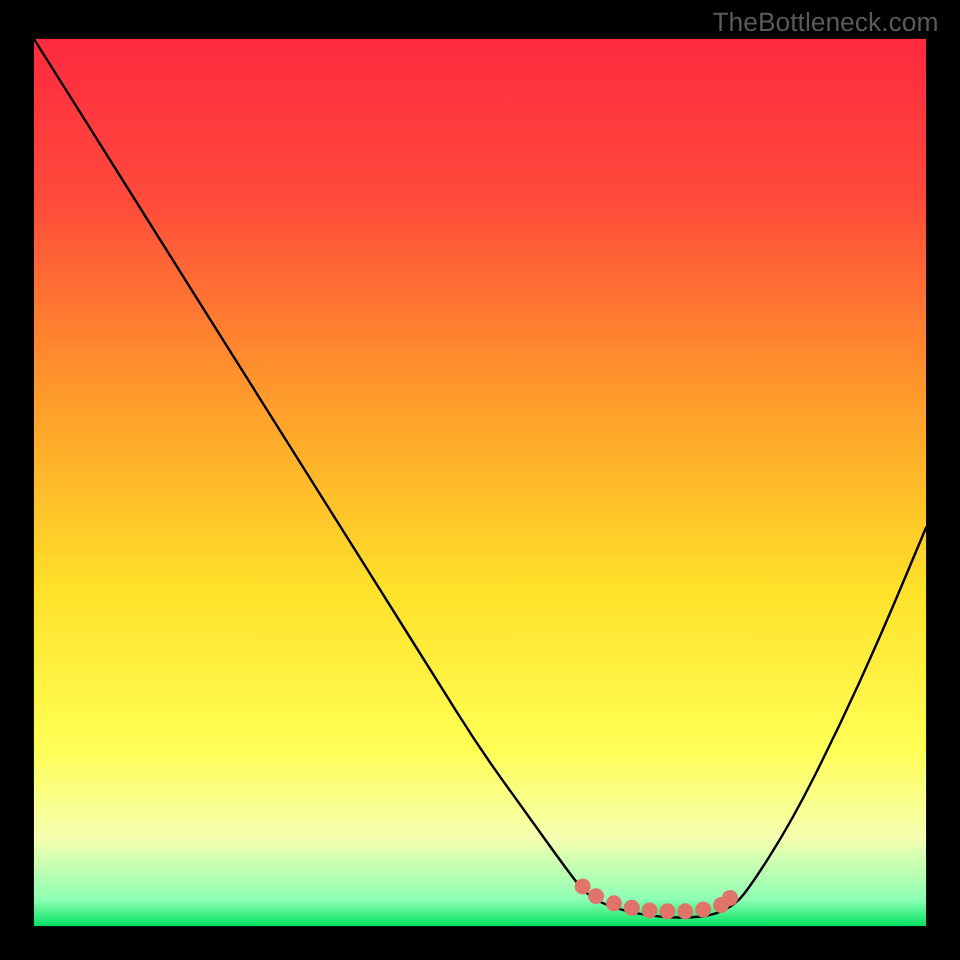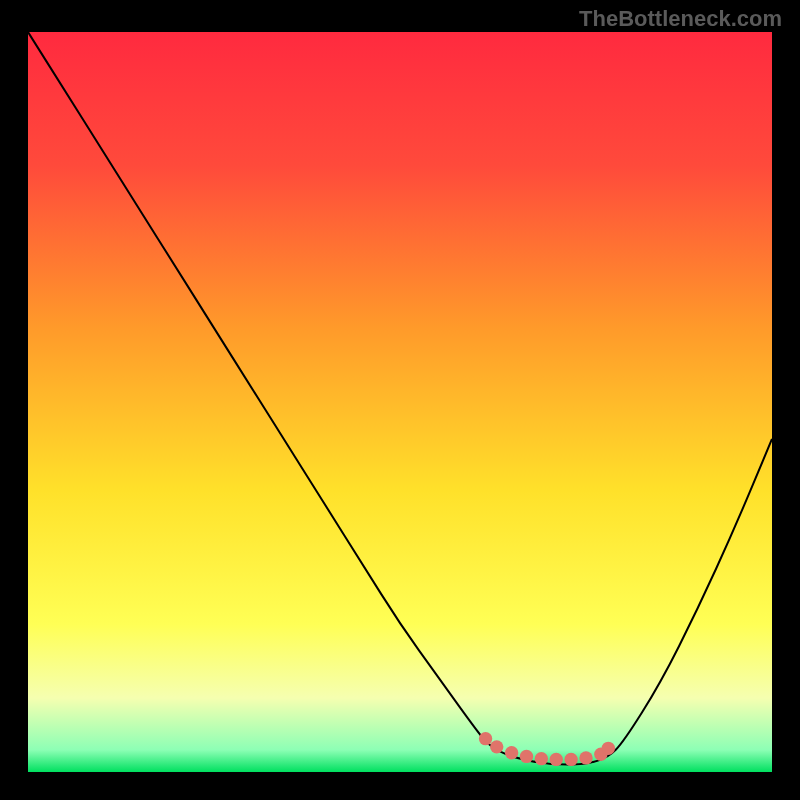--- a/index.html
+++ b/index.html
@@ -9,21 +9,21 @@
     background: #000;
     position: relative;
     font-family: Arial, sans-serif;
   }
   .attribution {
     position: absolute;
     top: 6px;
     right: 18px;
     color: #5a5a5a;
     font-size: 22px;
-    font-weight: 700;
+    font-weight: 400;
     z-index: 10;
   }
   .plot-frame {
     position: absolute;
     top: 32px;
     left: 28px;
     width: 744px;
     height: 740px;
     background: #000;
     overflow: hidden;

